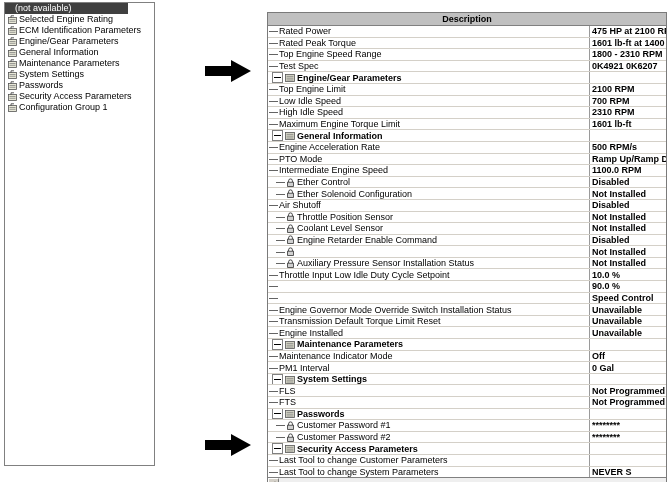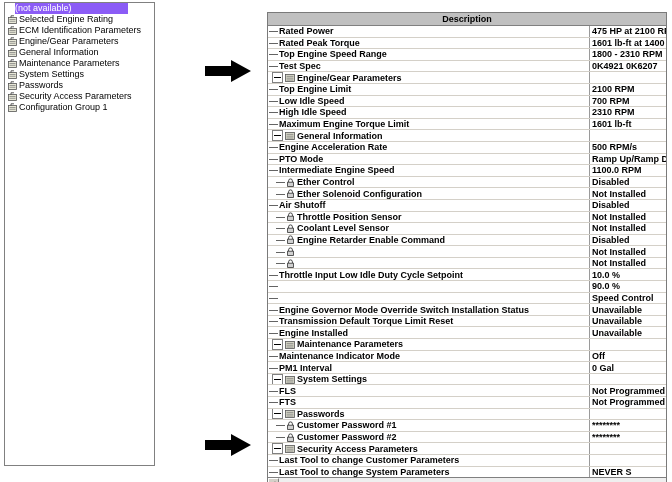--- a/index.html
+++ b/index.html
@@ -31,25 +31,24 @@
   .tree-row {
     display: flex;
     align-items: center;
     height: 11px;
     padding-left: 3px;
     white-space: nowrap;
     line-height: 11px;
     font-size: 9px;
   }
   .tree-row.root {
-    background: #8b5cf6;
+    background: #404040;
     color: #ffffff;
     width: 113px;
-    margin-left: 10px;
-    padding-left: 0;
+    padding-left: 10px;
   }
   .tree-row.root .tree-label {
     color: #ffffff;
   }
   .node-icon {
     width: 9px;
     height: 9px;
     margin-right: 2px;
     position: relative;
     flex: 0 0 auto;
@@ -120,21 +119,21 @@
     white-space: nowrap;
     overflow: hidden;
     font-size: 9px;
     font-weight: bold;
   }
   .group-label {
     font-weight: bold;
     font-size: 9px;
   }
   .item-label {
-    font-weight: bold;
+    font-weight: normal;
     font-size: 9px;
   }
   .expander {
     width: 9px;
     height: 9px;
     border: 1px solid #808080;
     background: #ffffff;
     margin-left: 4px;
     margin-right: 2px;
     position: relative;
@@ -477,20 +476,21 @@
         </div>
         <div class="cell-val">Not Installed</div>
       </div>
       <div class="row">
         <div class="cell-desc">
           <span class="lead-dash deep">—</span>
           <span class="sec-icon"><svg width="9" height="9" viewBox="0 0 9 9">
               <path d="M2.6 4.2 L2.6 2.8 A1.9 1.9 0 0 1 6.4 2.8 L6.4 4.2" fill="none" stroke="#333333" stroke-width="0.9"></path>
               <rect x="1.6" y="4.2" width="5.8" height="4.2" fill="#d0d0d0" stroke="#333333" stroke-width="0.8"></rect>
             </svg></span>
+          <span class="item-label">Auxiliary Pressure Sensor Installation Status</span>
         </div>
         <div class="cell-val">Not Installed</div>
       </div>
       <div class="row">
         <div class="cell-desc">
           <span class="lead-dash">—</span>
           <span class="item-label">Throttle Input Low Idle Duty Cycle Setpoint</span>
         </div>
         <div class="cell-val">10.0 %</div>
       </div>

